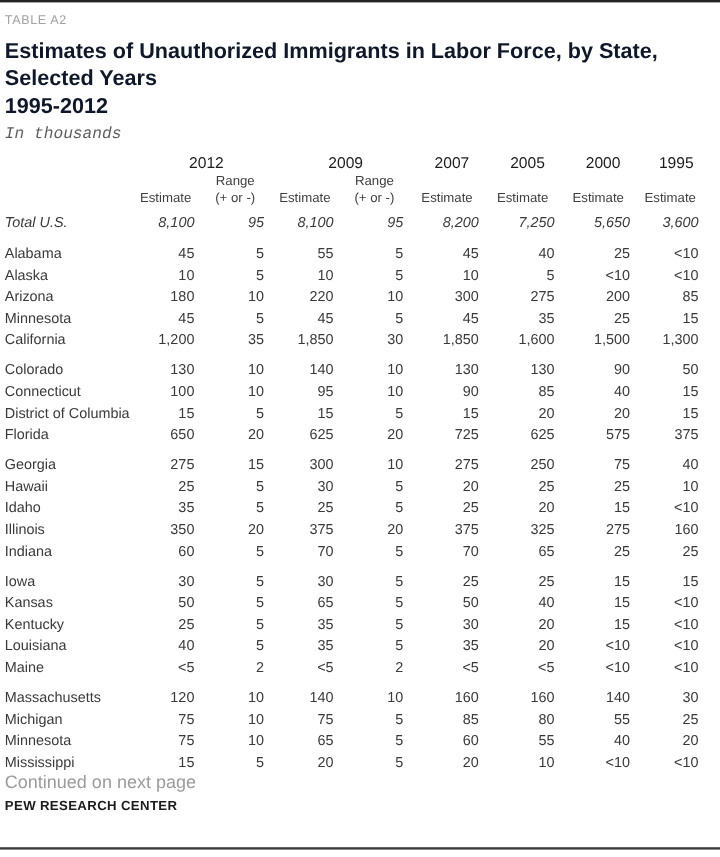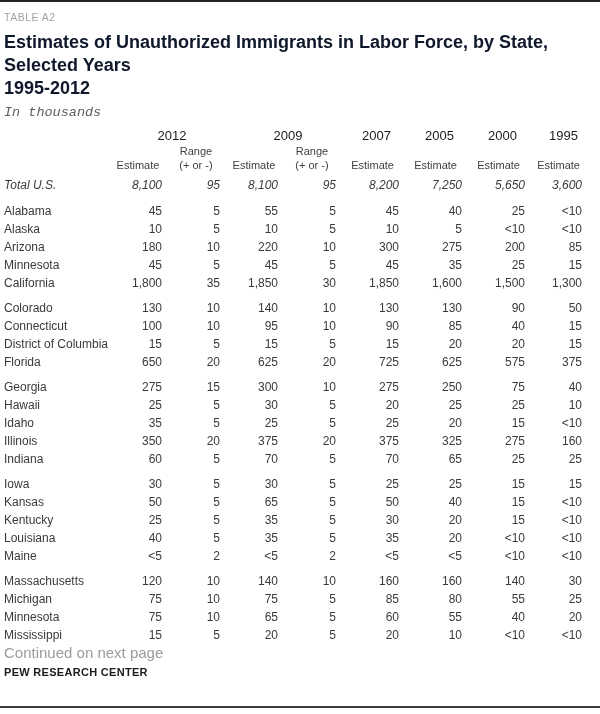--- a/index.html
+++ b/index.html
@@ -147,21 +147,21 @@
           <td class="num">5</td>
           <td class="num">45</td>
           <td class="num">5</td>
           <td class="num">45</td>
           <td class="num">35</td>
           <td class="num">25</td>
           <td class="num">15</td>
         </tr>
         <tr class="data-row">
           <td class="state">California</td>
-          <td class="num">1,800</td>
+          <td class="num">1,200</td>
           <td class="num">35</td>
           <td class="num">1,850</td>
           <td class="num">30</td>
           <td class="num">1,850</td>
           <td class="num">1,600</td>
           <td class="num">1,500</td>
           <td class="num">1,300</td>
         </tr>
         <tr class="spacer">
           <td colspan="9"></td>

